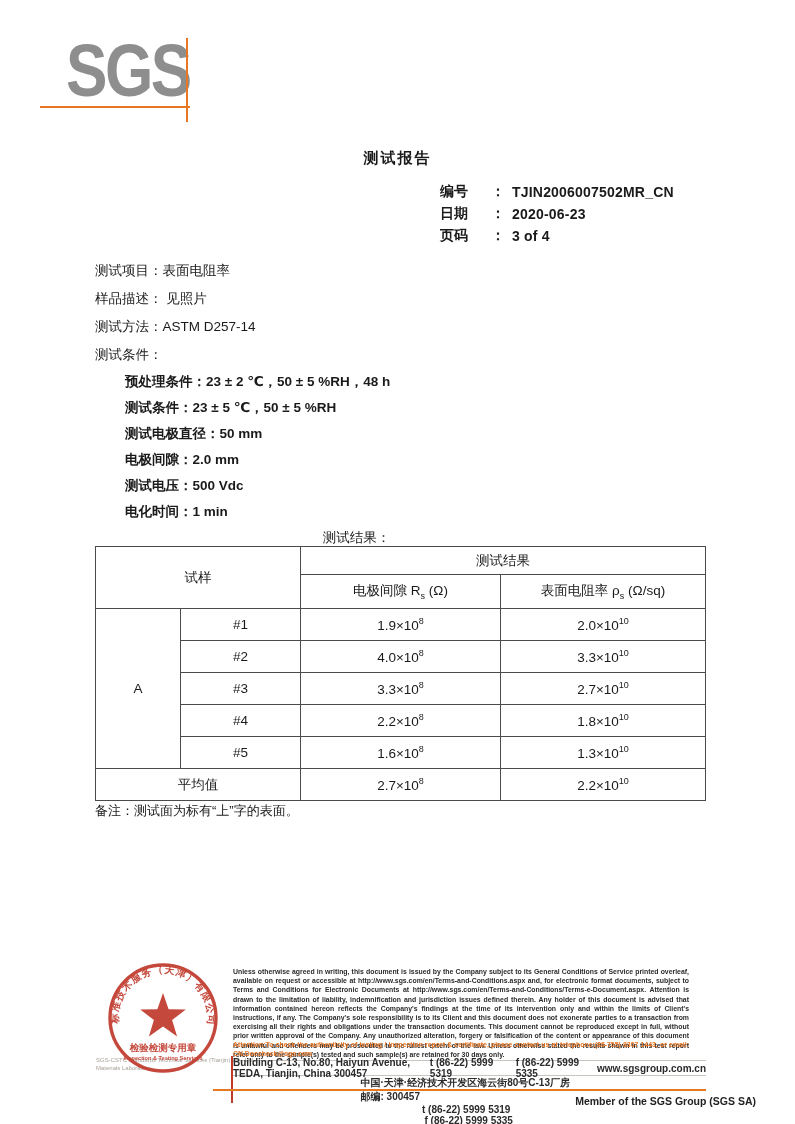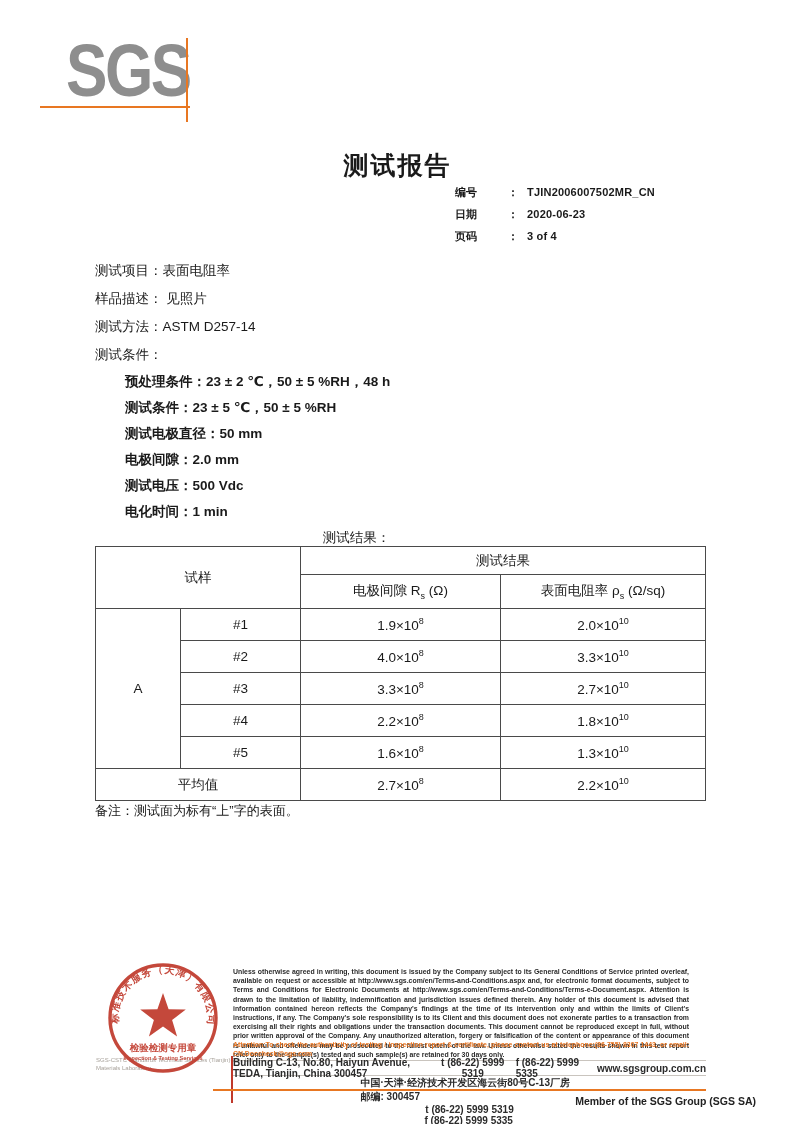--- a/index.html
+++ b/index.html
@@ -7,22 +7,22 @@
         font-family:"Liberation Sans","DejaVu Sans",sans-serif;color:#1a1a1a;}
 
   
   .logo-text{position:absolute;left:66px;top:34px;font-size:74px;line-height:74px;font-weight:bold;
              color:#8e8e8e;transform:scaleX(.84);transform-origin:left top;letter-spacing:-3px;}
   .logo-hline{position:absolute;left:40px;top:106px;width:150px;height:2px;background:#e87722;}
   .logo-vline{position:absolute;left:186px;top:38px;width:2px;height:84px;background:#e87722;}
 
   
   .title{position:absolute;left:0;top:149px;width:100%;text-align:center;
-         font-size:25px;font-weight:bold;letter-spacing:2px;}
-  .meta{position:absolute;left:455px;top:181px;font-size:11px;font-weight:bold;}
+         font-size:15px;font-weight:bold;letter-spacing:2px;}
+  .meta{position:absolute;left:440px;top:181px;font-size:14px;font-weight:bold;}
   .meta-row{display:flex;height:22px;align-items:center;}
   .meta-label{width:44px;}
   .meta-colon{width:28px;text-align:center;}
   .meta-value{letter-spacing:.2px;}
 
   
   .info{position:absolute;left:95px;top:257px;font-size:13.5px;}
   .info-line{height:28px;line-height:28px;}
   .cond-line{height:26px;line-height:26px;padding-left:30px;font-weight:bold;}
   .results-line{height:26px;line-height:26px;text-align:right;}
@@ -41,21 +41,21 @@
                 color:#a8a29b;}
   .stamp{position:absolute;left:97px;top:960px;opacity:.92;}
   .disclaimer{position:absolute;left:233px;top:967px;width:456px;font-size:6.9px;line-height:9.2px;
               font-weight:bold;color:#2b2b2b;text-align:justify;}
   .attention{position:absolute;left:233px;top:1040px;width:456px;font-size:6.9px;line-height:9.2px;
              font-weight:bold;color:#e87420;text-align:justify;}
   .addr{position:absolute;left:233px;top:1060px;width:473px;border-top:1px solid #c9c4be;}
   .addr-row{display:flex;align-items:center;height:14px;border-bottom:1px solid #c9c4be;
             font-size:10px;font-weight:bold;color:#2b2b2b;}
   .addr-row:last-child{border-bottom:none;flex-direction:column;}
-  .a-addr{width:218px;} .a-tel{width:95px;text-align:center;} .a-fax{width:90px;} .a-web{flex:1;}
+  .a-addr{width:218px;} .a-tel{width:95px;} .a-fax{width:90px;} .a-web{flex:1;}
   .addr-vline{position:absolute;left:231px;top:1056px;width:2px;height:47px;background:#c0392b;}
   .addr-hline{position:absolute;left:213px;top:1089px;width:493px;height:2px;background:#e87722;}
   .member{position:absolute;left:450px;top:1095px;width:306px;text-align:right;
           font-size:10.5px;font-weight:bold;color:#222;}
 </style>
 </head>
 <body>
 
 <div class="page">
 

